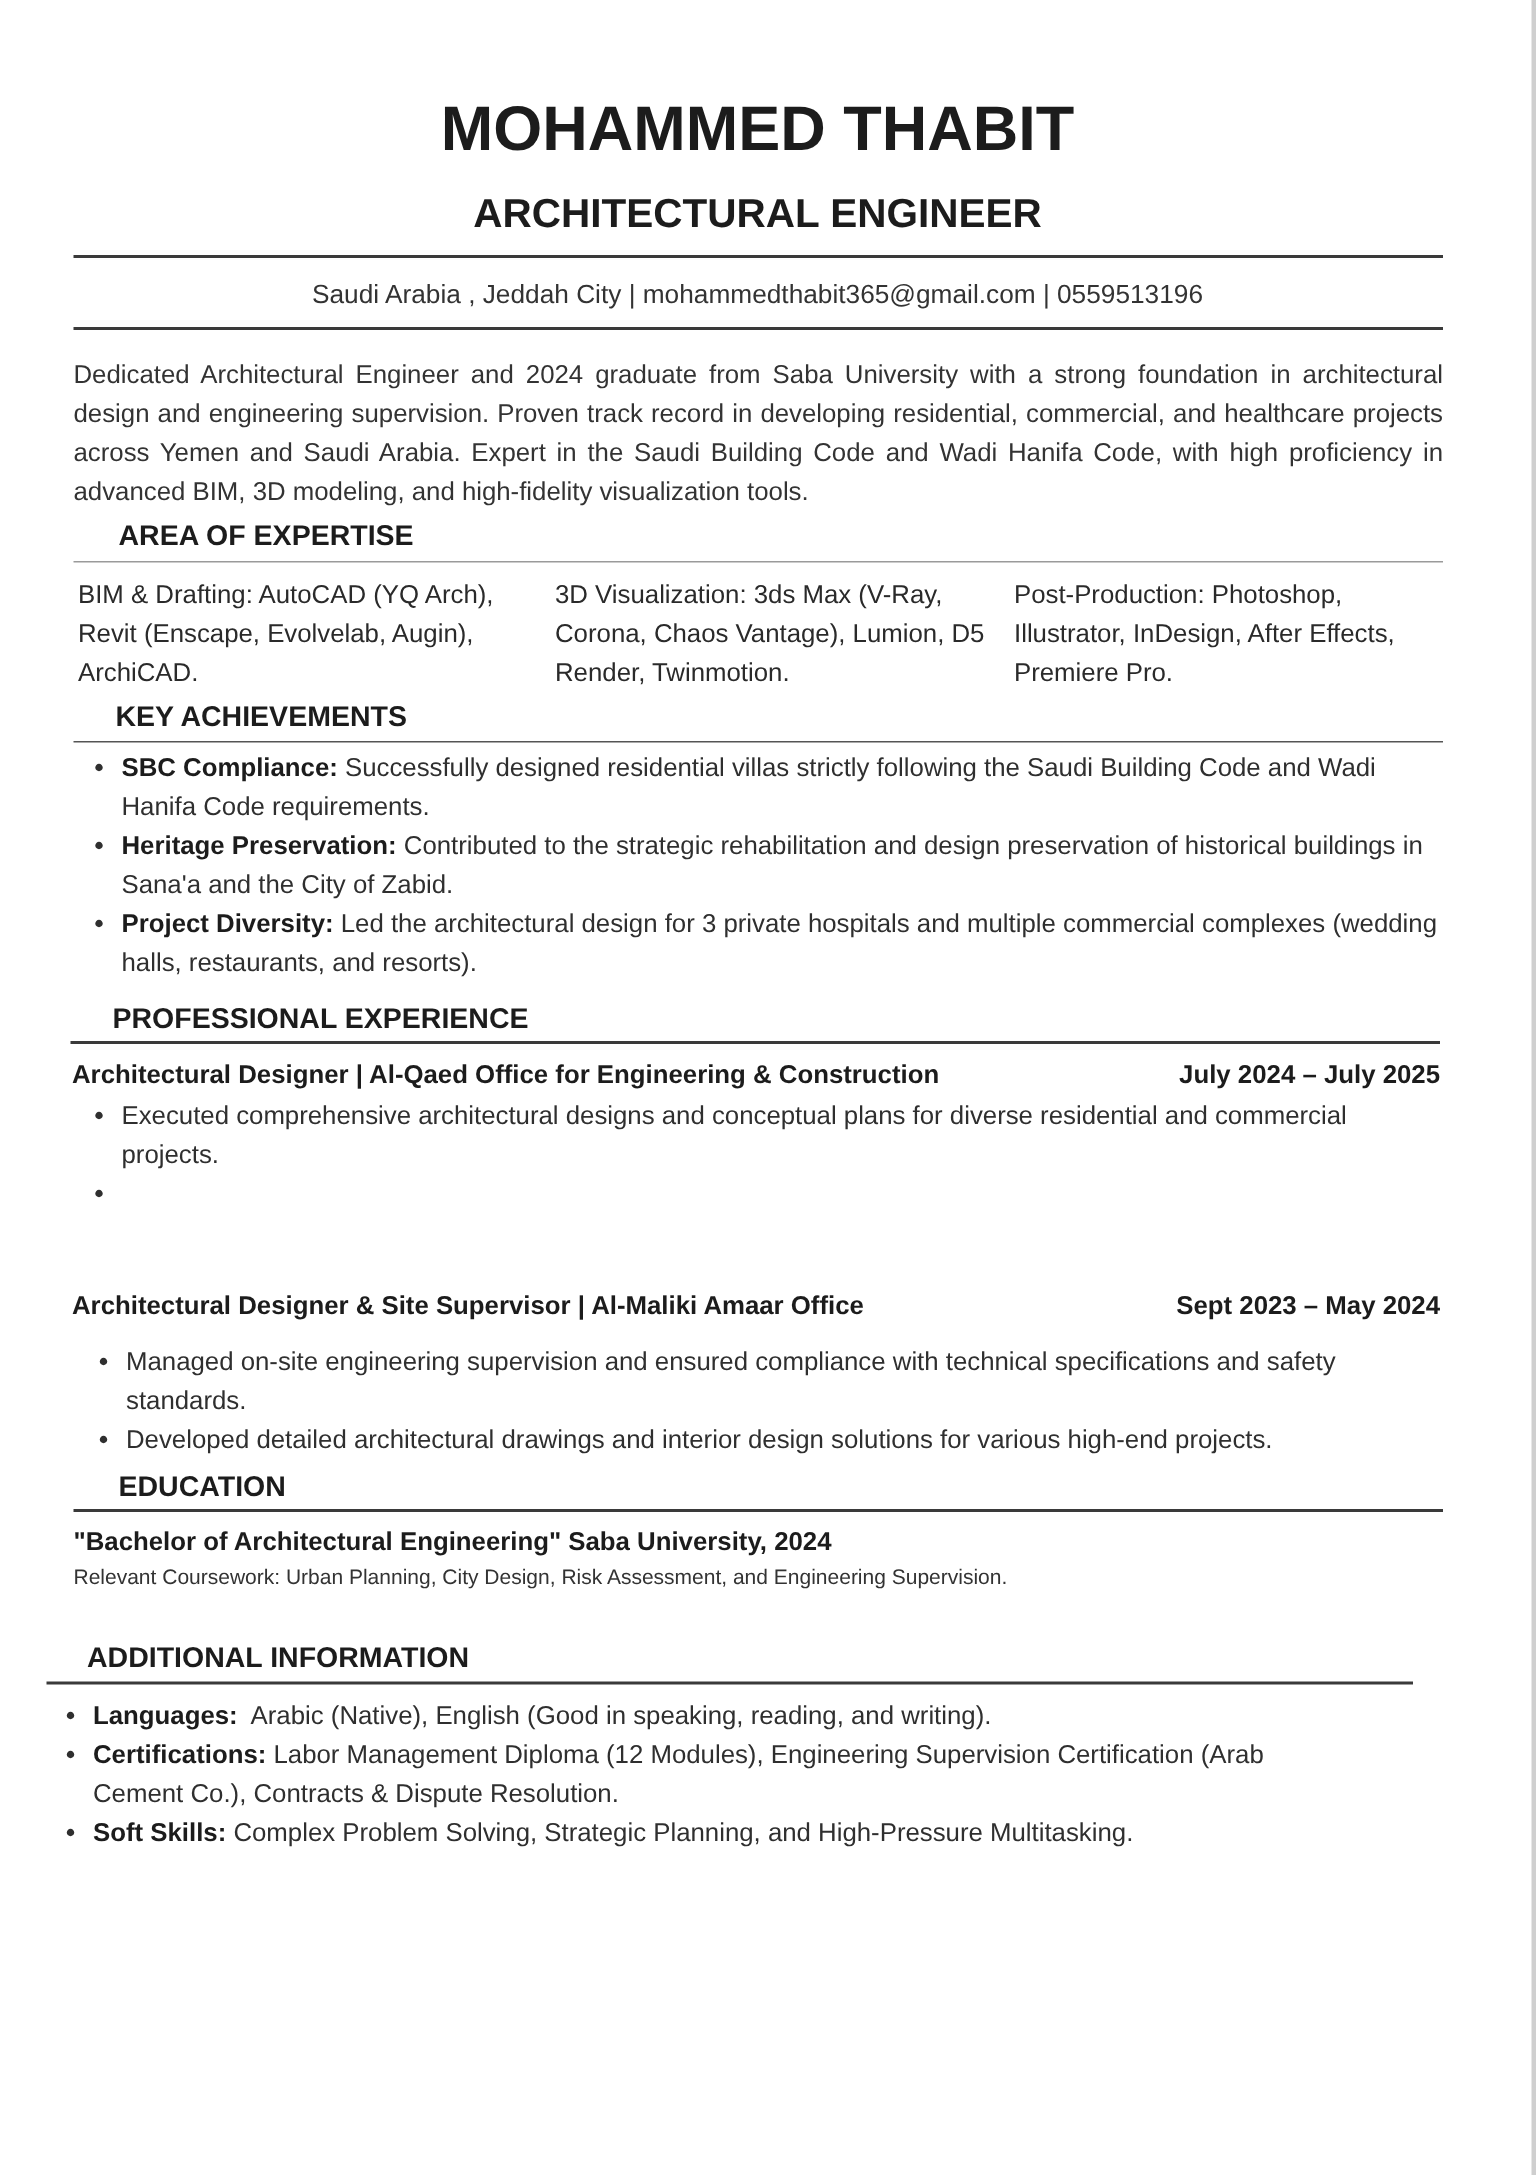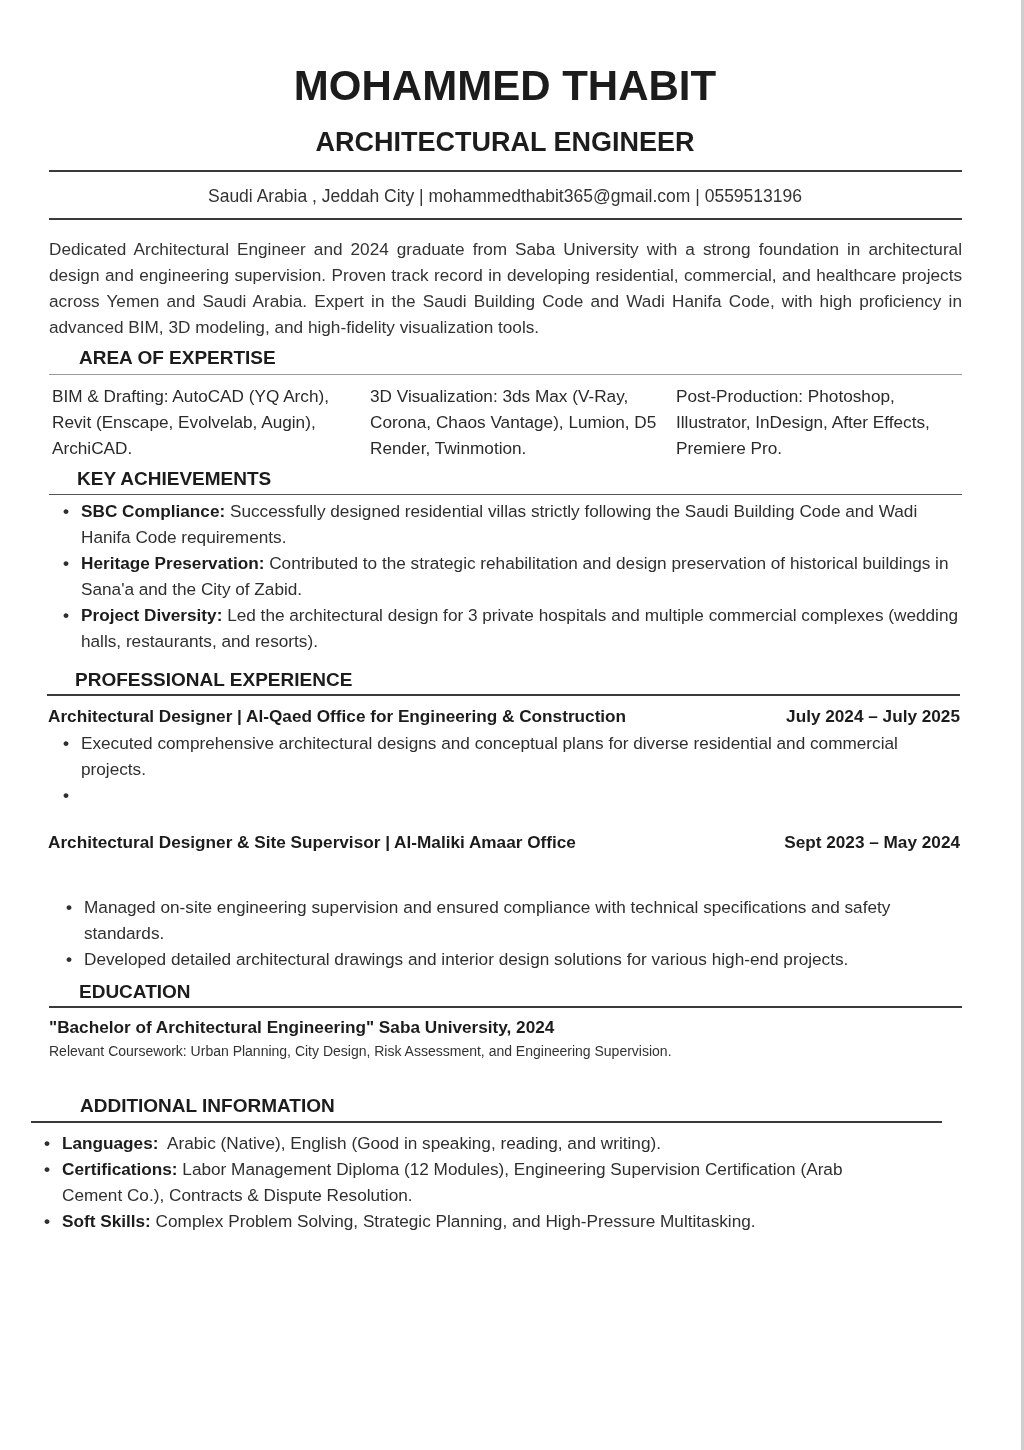--- a/index.html
+++ b/index.html
@@ -86,33 +86,33 @@
 
 <div class="job-head" style="top:706px;">
   <span>Architectural Designer | Al-Qaed Office for Engineering &amp; Construction</span>
   <span>July 2024 – July 2025</span>
 </div>
 <ul class="bullets" style="left:49px; width:880px; top:730px;">
   <li><span class="dot">•</span><span>Executed comprehensive architectural designs and conceptual plans for diverse residential and commercial projects.</span></li>
   <li><span class="dot">•</span></li>
 </ul>
 
-<div class="job-head" style="top:832px;align-items:flex-end;">
+<div class="job-head" style="top:860px;align-items:flex-end;">
   <span>Architectural Designer &amp; Site Supervisor | Al-Maliki Amaar Office</span>
   <span>Sept 2023 – May 2024</span>
 </div>
 <ul class="bullets" style="left:52px; width:895px; top:894px;">
   <li><span class="dot">•</span><span>Managed on-site engineering supervision and ensured compliance with technical specifications and safety standards.</span></li>
   <li><span class="dot">•</span><span>Developed detailed architectural drawings and interior design solutions for various high-end projects.</span></li>
 </ul>
 
 <div class="section-title" style="left:79px; top:981px;">EDUCATION</div>
 <div class="rule" style="left:49px; width:913px; top:1006px;"></div>
 <div class="edu-degree">"Bachelor of Architectural Engineering" Saba University, 2024</div>
 <div class="edu-course">Relevant Coursework: Urban Planning, City Design, Risk Assessment, and Engineering Supervision.</div>
 
-<div class="section-title" style="left:58px; top:1095px;margin-left:22px;">ADDITIONAL INFORMATION</div>
+<div class="section-title" style="left:58px; top:1095px;">ADDITIONAL INFORMATION</div>
 <div class="rule" style="left:31px; width:911px; top:1121px;"></div>
 <ul class="bullets" style="left:30px; width:845px; top:1130px;">
   <li><span class="dot">•</span><b>Languages:</b><span style="white-space:pre-wrap">  Arabic (Native), English (Good in speaking, reading, and writing).</span></li>
   <li><span class="dot">•</span><b>Certifications:</b><span> Labor Management Diploma (12 Modules), Engineering Supervision Certification (Arab Cement Co.), Contracts &amp; Dispute Resolution.</span></li>
   <li><span class="dot">•</span><b>Soft Skills:</b><span> Complex Problem Solving, Strategic Planning, and High-Pressure Multitasking.</span></li>
 </ul>
 
 </body></html>

